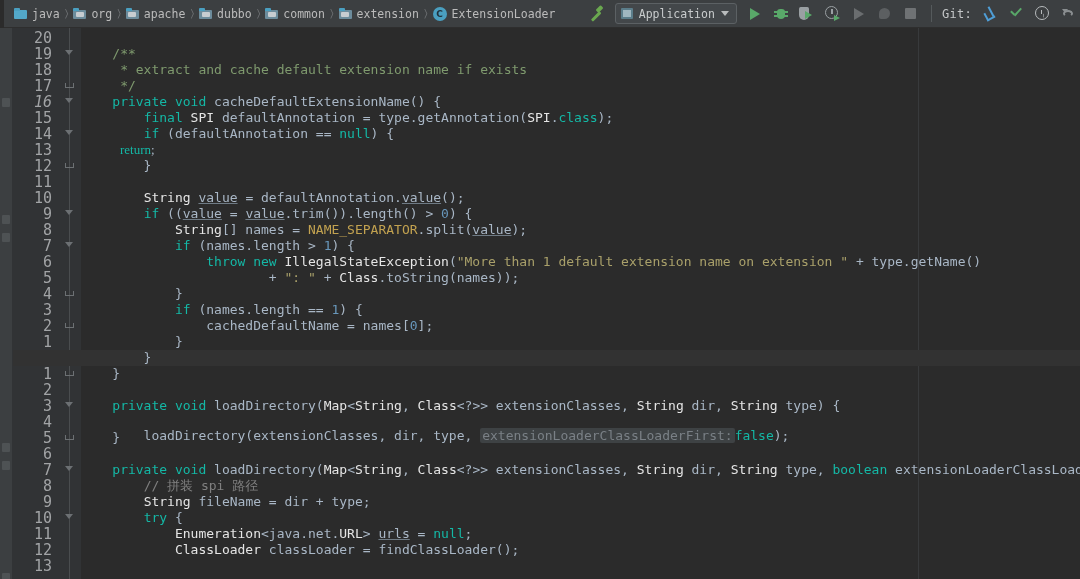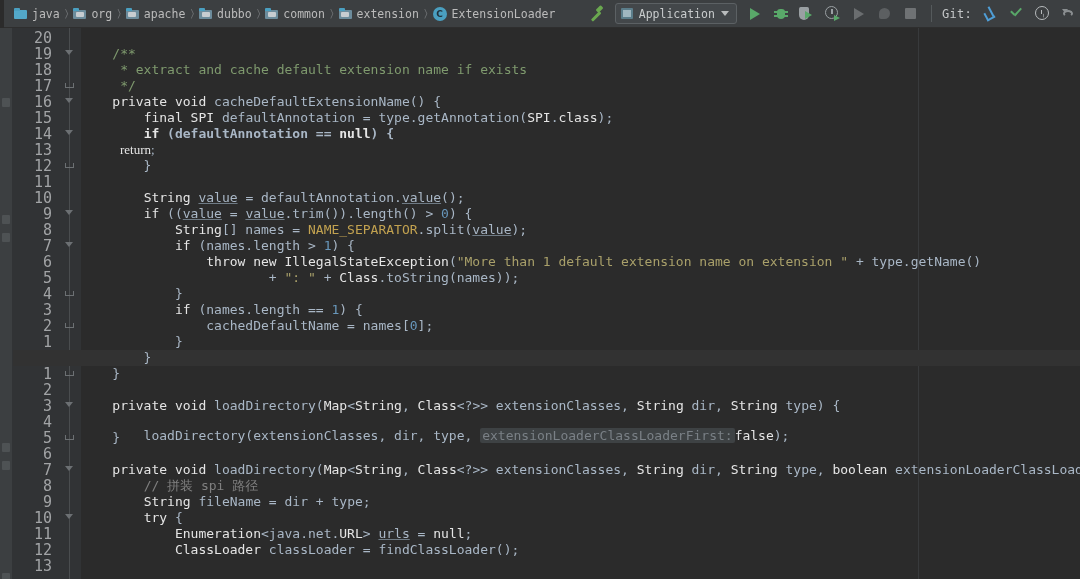--- a/index.html
+++ b/index.html
@@ -241,21 +241,21 @@
   }
 
   .crow{
     position:absolute;left:0;height:16px;line-height:16px;white-space:pre;
     font-size:13px; font-family:"DejaVu Sans Mono", monospace;
     color:#a9b7c6;
   }
   .hl-line{
     position:absolute;left:0;width:1067px;height:16px;background:#323232;
   }
-  .kwb { color:#e5e5e5; }
+  .kwb { color:#14b8a6; }
   .typ { color:#e5e5e5; }
   .cmt { color:#7f9a6e; }
   .cmt2{ color:#808080; }
   .str { color:#a9a06a; }
   .num { color:#6897bb; }
   .stat{ color:#c2a250; }
   .und { text-decoration:underline; text-decoration-color:#6f7b85; }
   .hint{
     background:#3e4244; color:#7a8086; border-radius:2px;
     padding:0 2px;
@@ -387,21 +387,21 @@
   <span class="strip-mark" style="top:433px"></span>
   <span class="strip-mark" style="top:545px"></span>
 </div>
 
 <div id="editor">
   <div id="gutter">
       <div class="ln" style="top: 2px;">20</div>
       <div class="ln" style="top: 18px;">19</div>
       <div class="ln" style="top: 34px;">18</div>
       <div class="ln" style="top: 50px;">17</div>
-      <div class="ln" style="top: 66px;">16</div>
+      <div class="ln" style="top: 66px; font-style: italic;">16</div>
       <div class="ln" style="top: 82px;">15</div>
       <div class="ln" style="top: 98px;">14</div>
       <div class="ln" style="top: 114px;">13</div>
       <div class="ln" style="top: 130px;">12</div>
       <div class="ln" style="top: 146px;">11</div>
       <div class="ln" style="top: 162px;">10</div>
       <div class="ln" style="top: 178px;">9</div>
       <div class="ln" style="top: 194px;">8</div>
       <div class="ln" style="top: 210px;">7</div>
       <div class="ln" style="top: 226px;">6</div>
@@ -444,21 +444,21 @@
     </div>
   <div id="codearea">
     <div class="rmargin"></div>
   <div class="hl-line" style="top: 322px; left: -68px;"></div>
       <div class="crow" style="top: 2px;"></div>
       <div class="crow" style="top: 18px;"><span class="cmt">    /**</span></div>
       <div class="crow" style="top: 34px;"><span class="cmt">     * extract and cache default extension name if exists</span></div>
       <div class="crow" style="top: 50px;"><span class="cmt">     */</span></div>
       <div class="crow" style="top: 66px;">    <span class="kwb">private</span> <span class="kwb">void</span> cacheDefaultExtensionName() {</div>
       <div class="crow" style="top: 82px;">        <span class="kwb">final</span> <span class="typ">SPI</span> defaultAnnotation = type.getAnnotation(<span class="typ">SPI</span>.<span class="kwb">class</span>);</div>
-      <div class="crow" style="top: 98px; font-weight: bold;">        <span class="kwb">if</span> (defaultAnnotation == <span class="kwb">null</span>) {</div>
+      <div class="crow" style="top: 98px;">        <span class="kwb">if</span> (defaultAnnotation == <span class="kwb">null</span>) {</div>
       <div class="crow" style="top: 114px; font-family: Liberation Serif, serif;">            <span class="kwb">return</span>;</div>
       <div class="crow" style="top: 130px;">        }</div>
       <div class="crow" style="top: 146px;"></div>
       <div class="crow" style="top: 162px;">        <span class="typ">String</span> <span class="und">value</span> = defaultAnnotation.<span class="und">value</span>();</div>
       <div class="crow" style="top: 178px;">        <span class="kwb">if</span> ((<span class="und">value</span> = <span class="und">value</span>.trim()).length() &gt; <span class="num">0</span>) {</div>
       <div class="crow" style="top: 194px;">            <span class="typ">String</span>[] names = <span class="stat">NAME_SEPARATOR</span>.split(<span class="und">value</span>);</div>
       <div class="crow" style="top: 210px;">            <span class="kwb">if</span> (names.length &gt; <span class="num">1</span>) {</div>
       <div class="crow" style="top: 226px;">                <span class="kwb">throw</span> <span class="kwb">new</span> <span class="typ">IllegalStateException</span>(<span class="str">"More than 1 default extension name on extension "</span> + type.getName()</div>
       <div class="crow" style="top: 242px;">                        + <span class="str">": "</span> + <span class="typ">Class</span>.toString(names));</div>
       <div class="crow" style="top: 258px;">            }</div>

